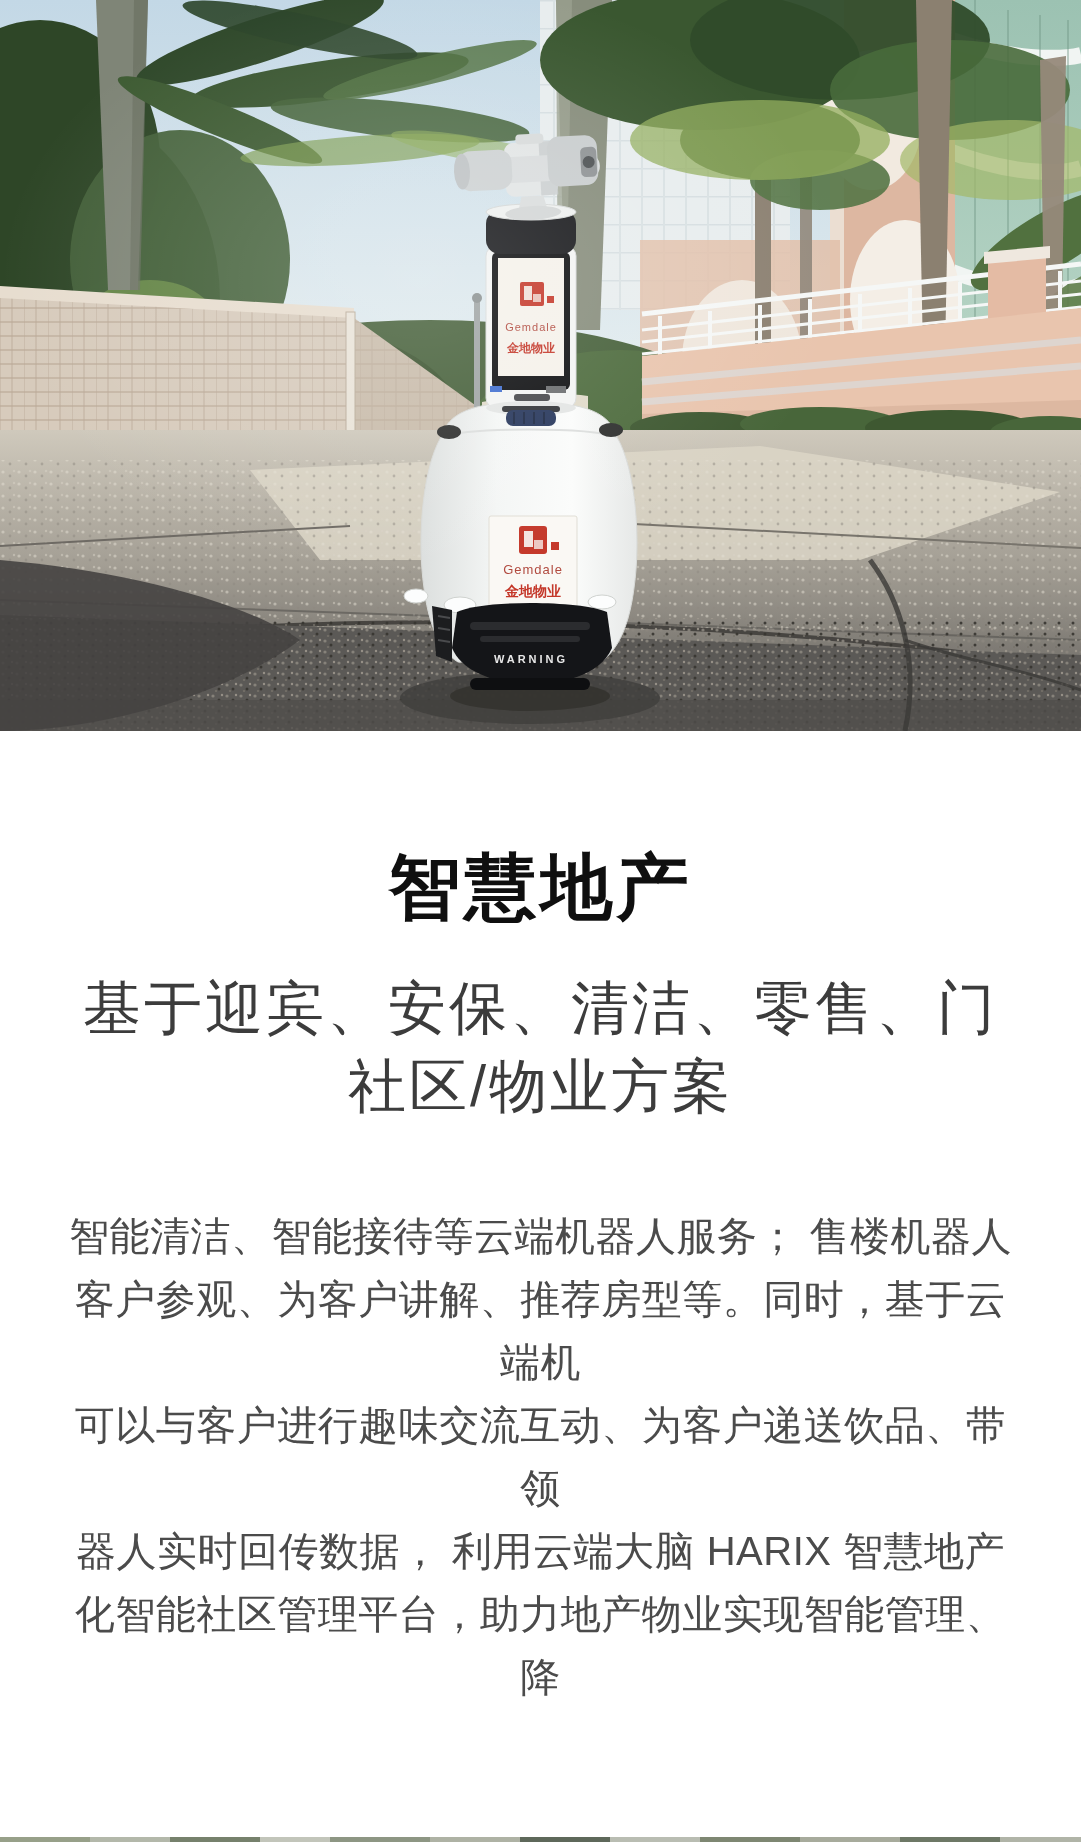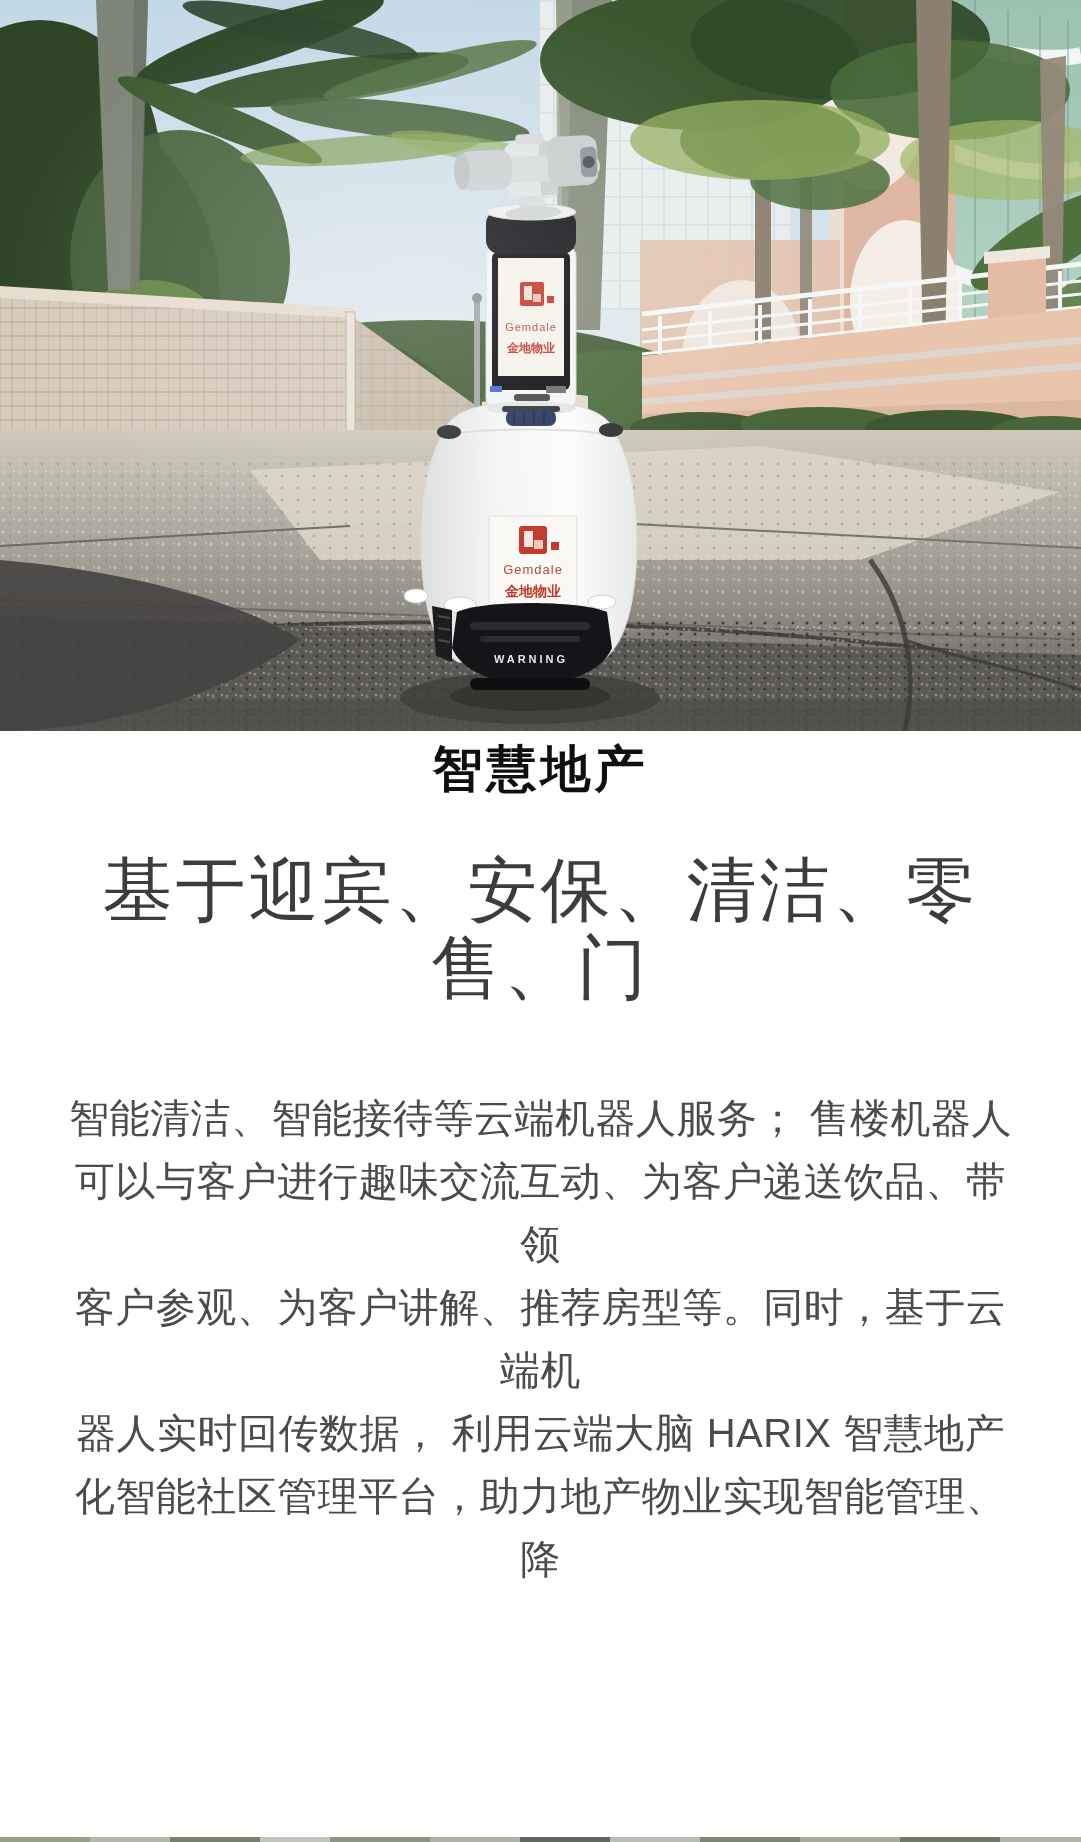--- a/index.html
+++ b/index.html
@@ -5,27 +5,27 @@
   html,body{margin:0;padding:0;}
   body{
     width:1081px;height:1842px;position:relative;overflow:hidden;
     background:#ffffff;
     font-family:"Liberation Sans","DejaVu Sans",sans-serif;
   }
   figure.hero{margin:0;width:1081px;height:731px;display:block;}
   .hero svg{display:block;}
   section.content{padding:0 60px;text-align:center;}
   h1.title{
-    margin:0;
-    font-size:50px;line-height:76px;font-weight:600;
+    margin:0;padding-top:118px;
+    font-size:72px;line-height:76px;font-weight:600;
     letter-spacing:4px;color:#0f0f0f;
   }
   h2.subtitle{
     margin:44px 0 0 0;
-    font-size:70px;line-height:78px;font-weight:500;
+    font-size:58px;line-height:78px;font-weight:500;
     letter-spacing:3px;color:#3c3c3c;
   }
   h2.subtitle .line{display:block;}
   div.paragraph{
     margin:80px 0 0 0;
     font-size:40px;line-height:63px;font-weight:400;
     letter-spacing:0.5px;color:#4b4b4b;
   }
   div.paragraph .pline{display:block;}
   .bottom-strip{
@@ -266,24 +266,25 @@
   </g>
 
   <ellipse cx="420" cy="280" rx="420" ry="300" fill="url(#haze)" opacity="0.35"></ellipse>
 </svg>
 </figure>
 
 <section class="content">
   <h1 class="title">智慧地产</h1>
   <h2 class="subtitle">
     <span class="line">基于迎宾、安保、清洁、零售、门</span>
+    <span class="line">社区/物业方案</span>
   </h2>
   <div class="paragraph">
     <span class="pline">智能清洁、智能接待等云端机器人服务； 售楼机器人</span>
+    <span class="pline">客户参观、为客户讲解、推荐房型等。同时，基于云端机</span>
     <span class="pline">可以与客户进行趣味交流互动、为客户递送饮品、带领</span>
-    <span class="pline">客户参观、为客户讲解、推荐房型等。同时，基于云端机</span>
     <span class="pline">器人实时回传数据， 利用云端大脑 HARIX 智慧地产</span>
     <span class="pline">化智能社区管理平台，助力地产物业实现智能管理、降</span>
 
   </div>
 </section>
 
 <div class="bottom-strip"></div>
 
 </body></html>

